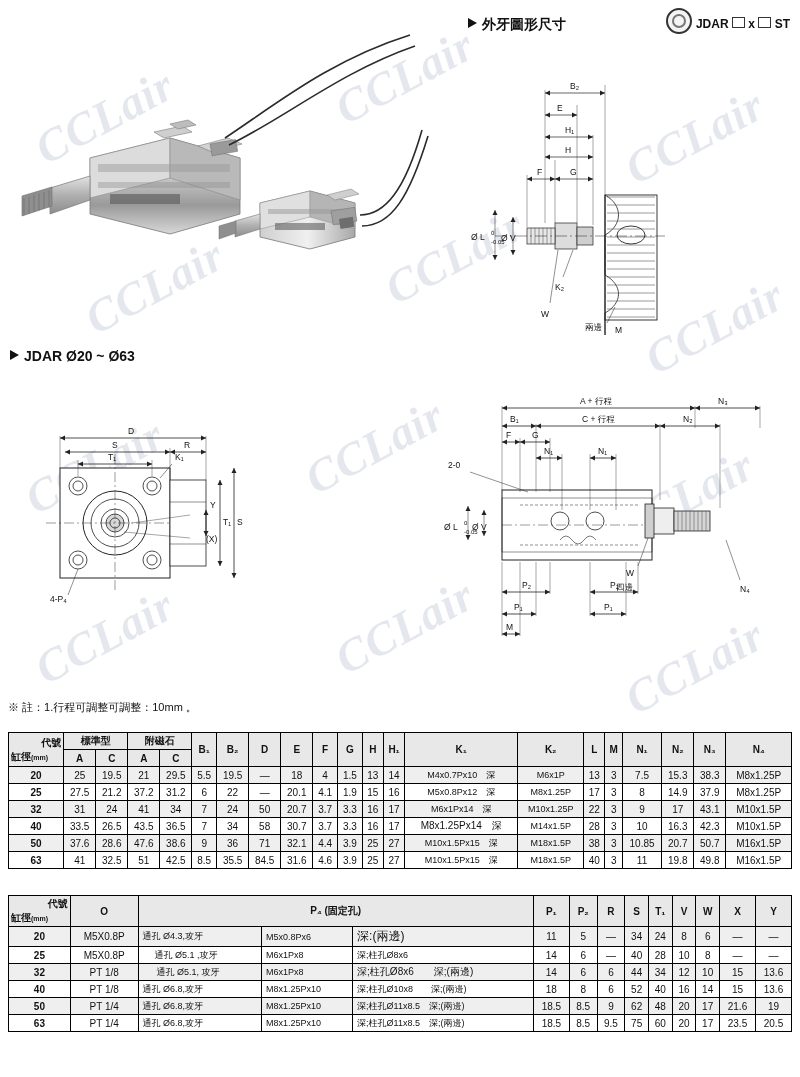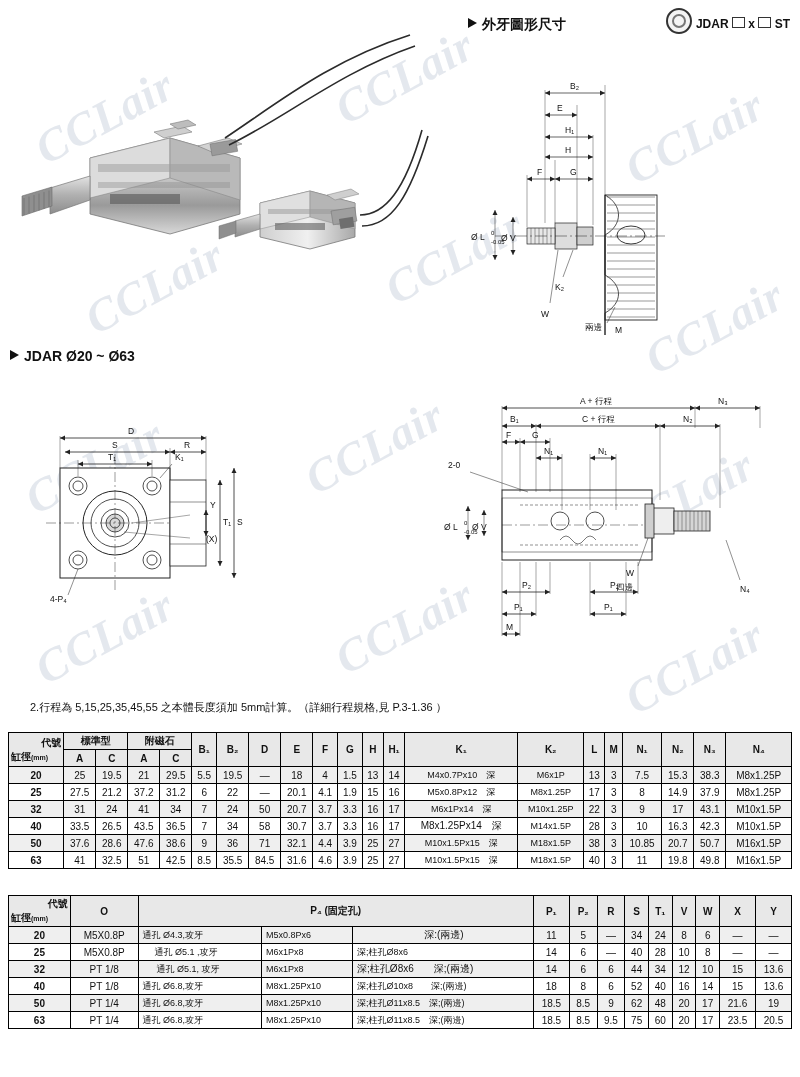--- a/index.html
+++ b/index.html
@@ -503,21 +503,21 @@
     <text x="170" y="208">P₂</text>
     <text x="74" y="230">P₁</text>
     <text x="164" y="230">P₁</text>
     <text x="66" y="250">M</text>
     <text x="300" y="212">N₄</text>
   </g>
 </svg>
 </div>
 
 <div class="note">
-  <div style="margin-left:22px;">2.行程為 5,15,25,35,45,55 之本體長度須加 5mm計算。（詳細行程規格,見 P.3-1.36 ）</div>
+  <div>※ 註：1.行程可調整可調整：10mm 。</div>
 </div>
 
 <table class="spec" id="tbl1" style="left:8px; top:732px; width:784px;">
     <thead>
       <tr>
         <th rowspan="2">
           <div style="font-size:10px;text-align:right;">代號</div>
           <div style="font-size:10px;text-align:left;">缸徑<span style="font-size:7px">(mm)</span></div>
         </th>
         <th colspan="2">標準型</th>
@@ -707,21 +707,21 @@
         <th>X</th>
         <th>Y</th>
       </tr>
     </thead>
     <tbody>
       <tr>
         <td class="bore">20</td>
         <td>M5X0.8P</td>
         <td style="text-align: left; font-size: 9px; padding-left: 4px;">通孔  Ø4.3,攻牙</td>
         <td style="text-align: left; font-size: 9px; padding-left: 4px;">M5x0.8Px6</td>
-        <td style="text-align: center; font-size: 10px; padding-left: 4px;">深:(兩邊)</td>
+        <td style="text-align: left; font-size: 12px; padding-left: 4px;">深:(兩邊)</td>
         <td>11</td>
         <td>5</td>
         <td>—</td>
         <td>34</td>
         <td>24</td>
         <td>8</td>
         <td>6</td>
         <td>—</td>
         <td>—</td>
       </tr>

